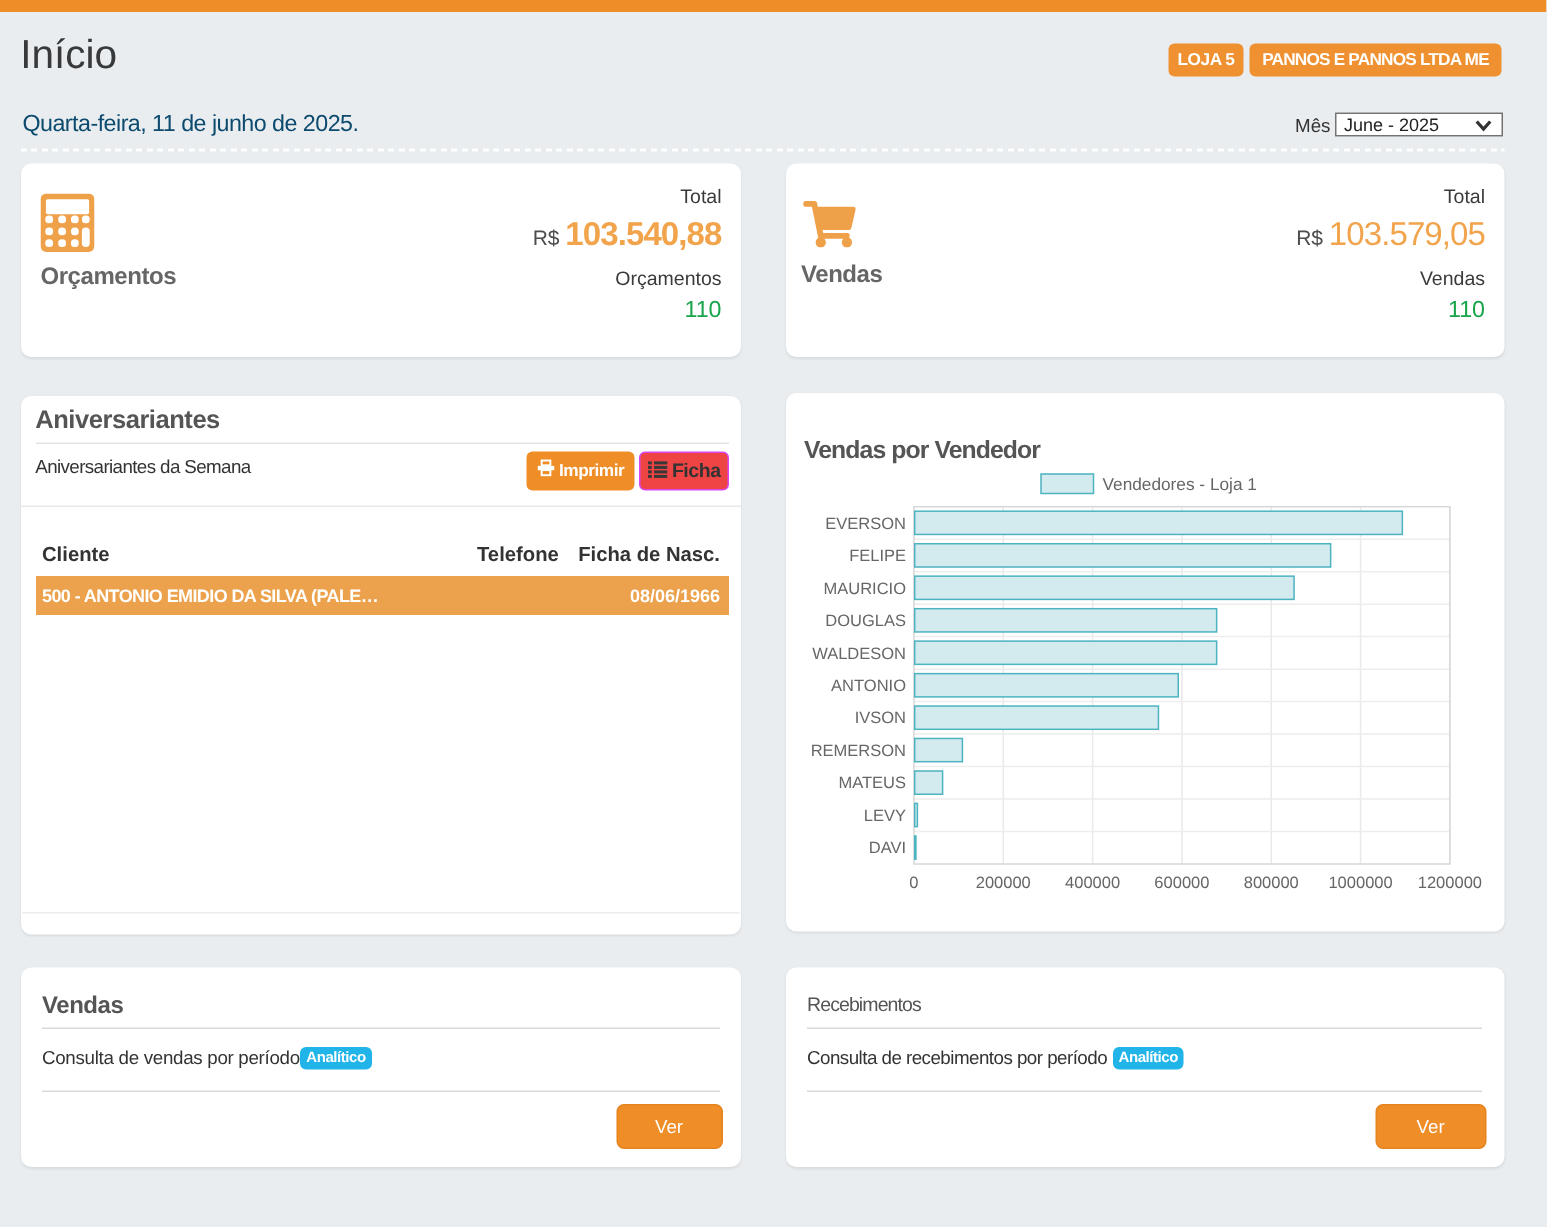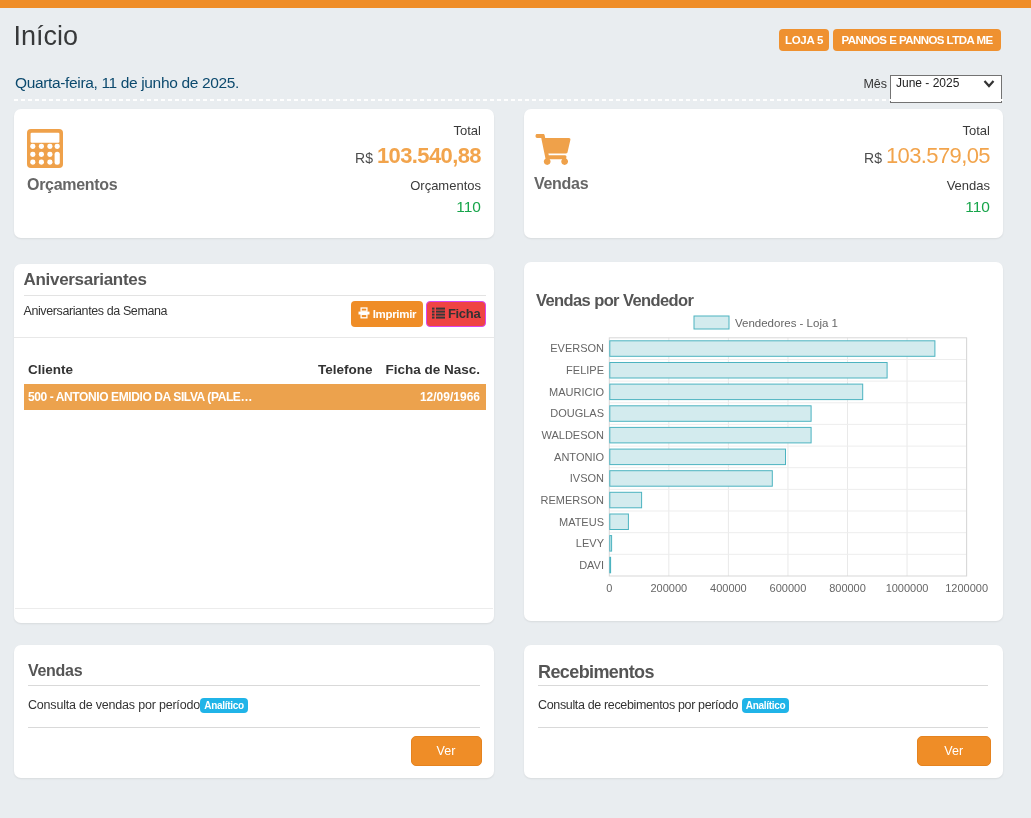--- a/index.html
+++ b/index.html
@@ -15,21 +15,21 @@
 <div class="abs" style="left:0;top:0;width:1031px;height:8px;background:#ef8d27;"></div>
 
 <div class="abs" style="left:13.5px;top:22.5px;font-size:27px;color:#37393a;line-height:1;">Início</div>
 
 <div class="abs" style="left:779px;top:29px;width:50px;height:22px;background:#ef9130;border-radius:4px;color:#fff;font-weight:bold;font-size:11.5px;letter-spacing:-0.3px;text-align:center;line-height:22px;">LOJA 5</div>
 <div class="abs" style="left:833px;top:29px;width:168px;height:22px;background:#ef9130;border-radius:4px;color:#fff;font-weight:bold;font-size:11.5px;letter-spacing:-0.55px;text-align:center;line-height:22px;">PANNOS E PANNOS LTDA ME</div>
 
 <div class="abs" style="left:15px;top:74px;font-size:15.5px;letter-spacing:-0.35px;color:#0c4a6e;">Quarta-feira, 11 de junho de 2025.</div>
 
 <div class="abs" style="left:846px;top:77px;width:41px;text-align:right;font-size:12.5px;color:#333;">Mês</div>
-<div class="abs" style="left:890px;top:75px;width:112px;height:28px;background:#fff;border:1px solid #737373;">
+<div class="abs" style="left:890px;top:75px;width:112px;height:16px;background:#fff;border:1px solid #737373;">
   <div class="abs" style="left:5px;top:1px;font-size:12px;color:#222;line-height:13px;">June - 2025</div>
   <svg class="abs" style="right:6px;top:3px;" width="12" height="9" viewBox="0 0 12 9">
       <polyline points="1.5,2 6,7 10.5,2" fill="none" stroke="#333" stroke-width="2.2"></polyline>
     </svg>
 </div>
 
 <div class="abs" style="left:14px;top:99px;width:989px;height:1.5px;background:repeating-linear-gradient(90deg, rgba(255,255,255,0.95) 0 4px, rgba(233,237,240,0) 4px 7px);"></div>
 
 <div class="card" style="left:14px;top:109px;width:480px;height:129px;"></div>
 <svg class="abs" style="left:27px;top:129px;" width="36" height="39" viewBox="0 0 36 39">
@@ -101,21 +101,21 @@
   Ficha
 </div>
 <div class="abs" style="left:14px;top:337px;width:480px;border-top:1px solid #e8e8e8;"></div>
 
 <div class="abs" style="left:28px;top:362px;font-size:13.5px;font-weight:bold;color:#333;">Cliente</div>
 <div class="abs" style="left:318px;top:362px;font-size:13.5px;font-weight:bold;color:#333;">Telefone</div>
 <div class="abs right" style="left:380px;top:362px;width:100px;font-size:13.5px;font-weight:bold;color:#333;">Ficha de Nasc.</div>
 
 <div class="abs" style="left:23.5px;top:383.5px;width:462px;height:26px;background:#eca24d;"></div>
 <div class="abs" style="left:28px;top:390px;font-size:12px;font-weight:bold;letter-spacing:-0.4px;color:#fff;">500 - ANTONIO EMIDIO DA SILVA (PALE…</div>
-<div class="abs right" style="left:380px;top:390px;width:100px;font-size:12px;font-weight:bold;color:#fff;">12/09/1966</div>
+<div class="abs right" style="left:380px;top:390px;width:100px;font-size:12px;font-weight:bold;color:#fff;">08/06/1966</div>
 <div class="abs" style="left:15px;top:608px;width:478px;border-top:1px solid #ececec;"></div>
 
 <div class="card" style="left:524px;top:262px;width:479px;height:359px;"></div>
 <div class="abs" style="left:536px;top:274.5px;font-size:16.5px;font-weight:bold;letter-spacing:-0.6px;color:#555;margin-top:16px;">Vendas por Vendedor</div>
 <svg class="abs" style="left:524px;top:262px;" width="479" height="359" viewBox="0 0 479 359" font-family="Liberation Sans, sans-serif">
 
   <rect x="170" y="54" width="35" height="13" fill="#d3ebee" stroke="#4cb3c0" stroke-width="1"></rect>
   <text x="211" y="64.5" font-size="11.5" fill="#666">Vendedores - Loja 1</text>
 
   <g stroke="#e9e9e9" stroke-width="1">
@@ -181,18 +181,18 @@
 
 <div class="card" style="left:14px;top:645px;width:480px;height:133px;"></div>
 <div class="abs" style="left:28px;top:662px;font-size:16px;font-weight:bold;letter-spacing:-0.3px;color:#555;">Vendas</div>
 <div class="abs" style="left:28px;top:685px;width:452px;border-top:1px solid #d9d9d9;"></div>
 <div class="abs" style="left:28px;top:698px;font-size:12.5px;letter-spacing:-0.2px;color:#333;">Consulta de vendas por período</div>
 <div class="abs" style="left:200px;top:698px;width:48px;height:15px;background:#20b4e8;border-radius:4px;color:#fff;font-size:10px;letter-spacing:-0.3px;font-weight:bold;text-align:center;line-height:15px;">Analítico</div>
 <div class="abs" style="left:28px;top:727px;width:452px;border-top:1px solid #d9d9d9;"></div>
 <div class="abs" style="left:410.5px;top:736px;width:71px;height:30px;background:#ef8d27;border:1px solid #e5831f;border-radius:5px;color:#fff;text-align:center;line-height:28px;font-size:12.5px;">Ver</div>
 
 <div class="card" style="left:524px;top:645px;width:479px;height:133px;"></div>
-<div class="abs" style="left:538px;top:662px;font-size:18px;font-weight:bold;letter-spacing:-0.6px;color:#555;">Recebimentos</div>
+<div class="abs" style="left:538px;top:662px;font-size:13px;font-weight:normal;letter-spacing:-0.6px;color:#555;">Recebimentos</div>
 <div class="abs" style="left:538px;top:685px;width:450px;border-top:1px solid #d9d9d9;"></div>
 <div class="abs" style="left:538px;top:698px;font-size:12.5px;letter-spacing:-0.35px;color:#333;">Consulta de recebimentos por período</div>
 <div class="abs" style="left:742px;top:698px;width:47px;height:15px;background:#20b4e8;border-radius:4px;color:#fff;font-size:10px;letter-spacing:-0.3px;font-weight:bold;text-align:center;line-height:15px;">Analítico</div>
 <div class="abs" style="left:538px;top:727px;width:450px;border-top:1px solid #d9d9d9;"></div>
 <div class="abs" style="left:917px;top:736px;width:73.5px;height:30px;background:#ef8d27;border:1px solid #e5831f;border-radius:5px;color:#fff;text-align:center;line-height:28px;font-size:12.5px;">Ver</div>
 
 </body></html>

